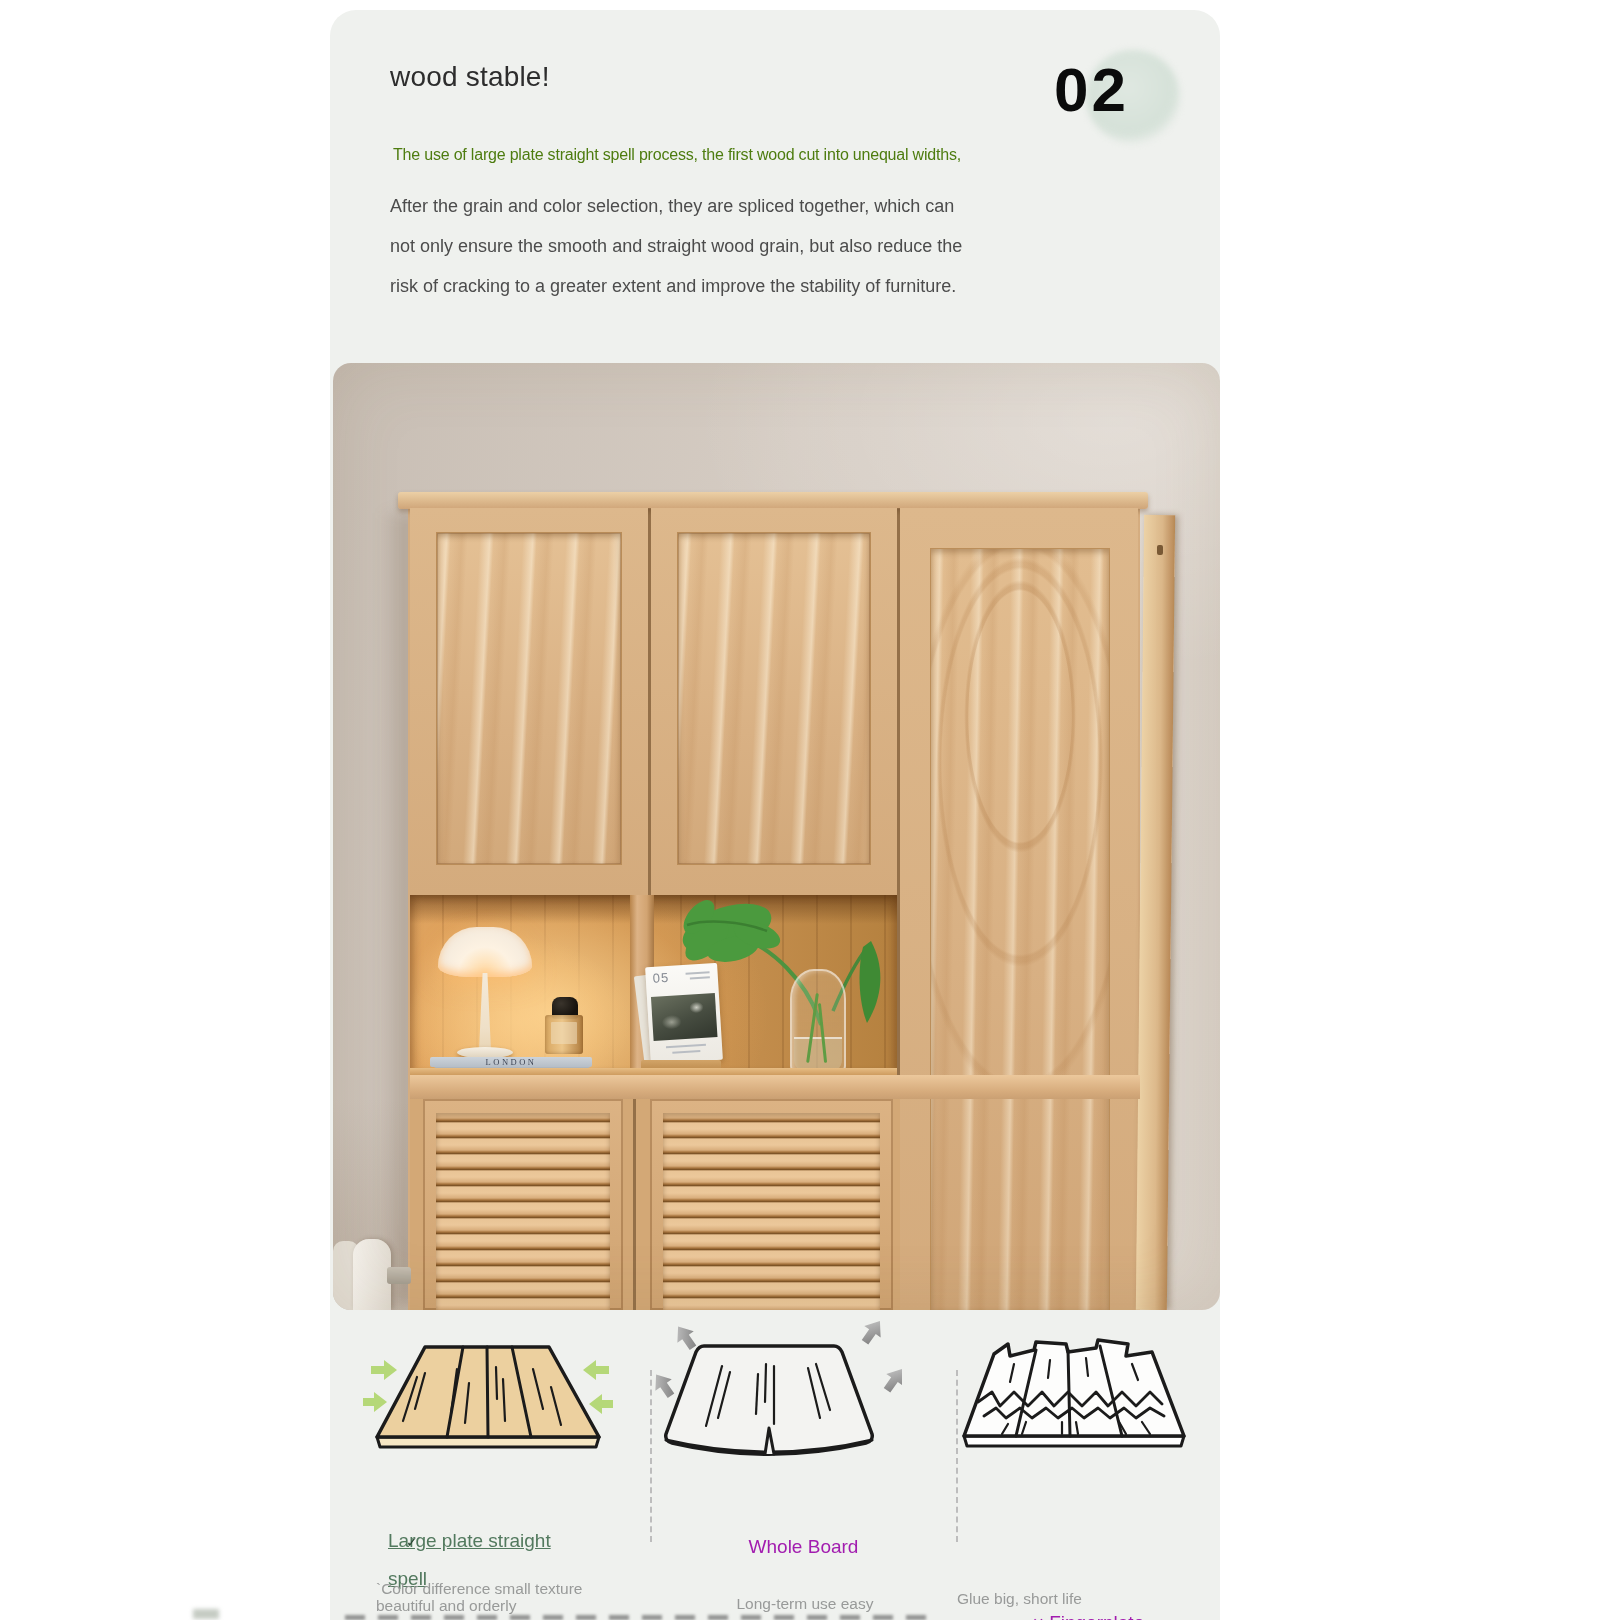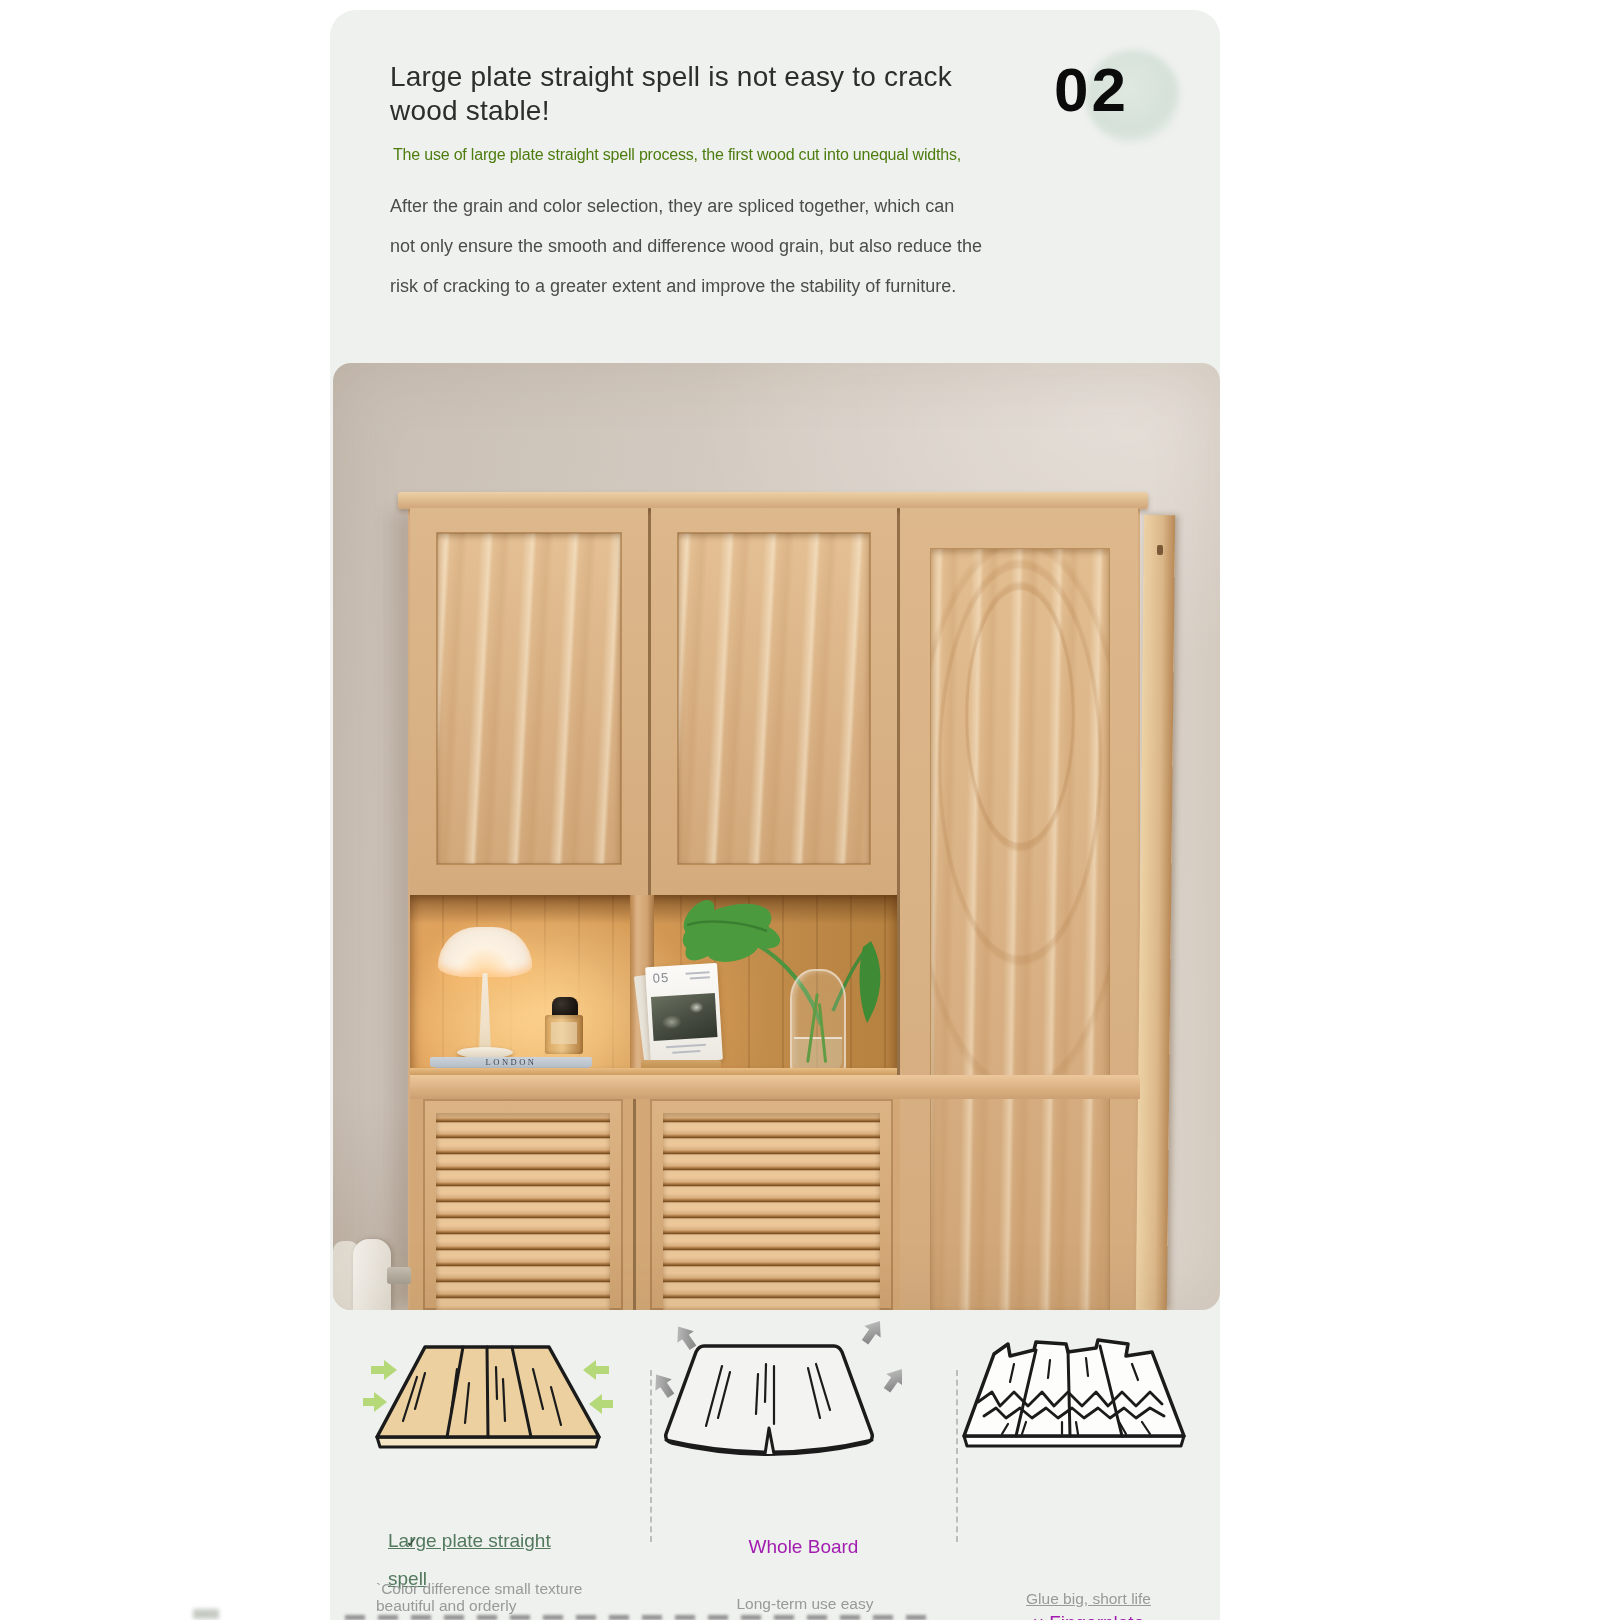--- a/index.html
+++ b/index.html
@@ -147,26 +147,25 @@
   .cut-mark{left:193px;top:1609px;width:26px;height:10px;background:rgba(150,160,145,.55);filter:blur(2px);}
 </style>
 </head>
 <body>
 
 <div class="abs card">
 
   <div class="abs num-circle"></div>
   <div class="abs num">02</div>
   <div class="abs title">
-    <div>Large plate straight spell is not easy to crack</div>
     <div>wood stable!</div>
   </div>
   <div class="abs intro">The use of large plate straight spell process, the first wood cut into unequal widths,</div>
   <div class="abs bodyline" style="top:186px;">After the grain and color selection, they are spliced together, which can</div>
-  <div class="abs bodyline" style="top:226px;">not only ensure the smooth and difference wood grain, but also reduce the</div>
+  <div class="abs bodyline" style="top:226px;">not only ensure the smooth and straight wood grain, but also reduce the</div>
   <div class="abs bodyline" style="top:266px;">risk of cracking to a greater extent and improve the stability of furniture.</div>
 </div>
 
 <div class="abs photo">
   <div class="abs cab-shadow"></div>
   <div class="abs cabinet"></div>
   <div class="abs topboard"></div>
 
   <div class="door-frame" style="left:77px;top:145px;width:238px;height:387px;">
     <div class="door-panel"></div>
@@ -338,16 +337,16 @@
 <div class="abs check-mark" style="left:406px;top:1534px;">✓</div>
 <div class="abs cap-desc" style="left:376px;top:1580px;width:215px;line-height:17px;">`Color difference small texture beautiful and orderly</div>
 
 <div class="abs cap-title" style="left:651px;top:1536px;width:305px;text-align:center;">Whole Board</div>
 <div class="abs cap-desc" style="left:720px;top:1590px;width:170px;line-height:28px;text-align:center;">Long-term use easy deformation</div>
 
 <div class="abs cap-title" style="left:957px;top:1612px;width:263px;text-align:center;">
   <span>×</span>
   <span>Fingerplate</span>
 </div>
-<div class="abs cap-desc" style="left:957px;top:1590px;width:263px;text-align:center;text-decoration:underline;">Glue big, short life</div>
+<div class="abs cap-desc" style="left:957px;top:1590px;width:263px;text-align:left;">Glue big, short life</div>
 
 <div class="abs cut-smudge"></div>
 <div class="abs cut-mark"></div>
 
 </body></html>

